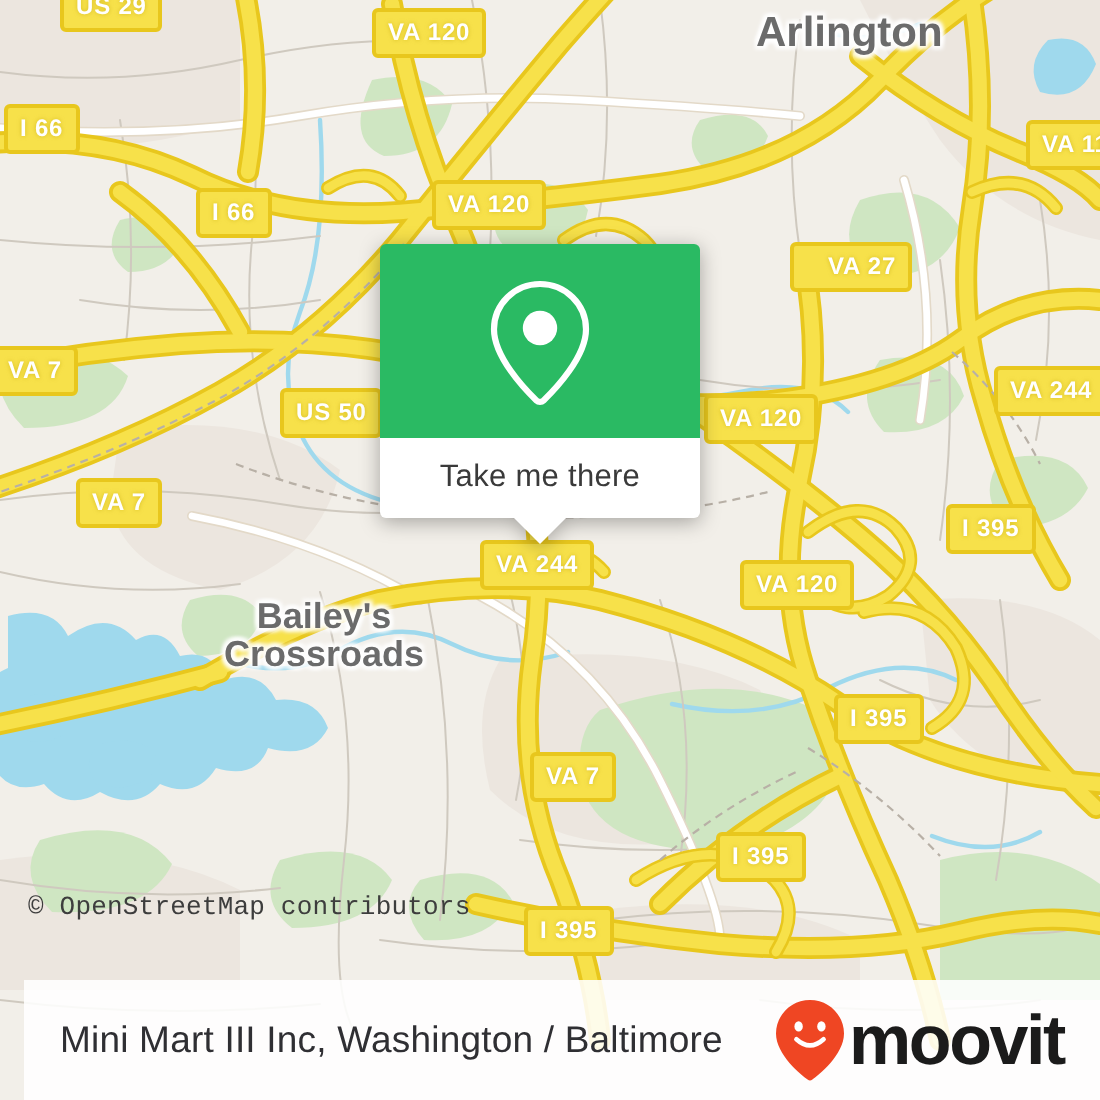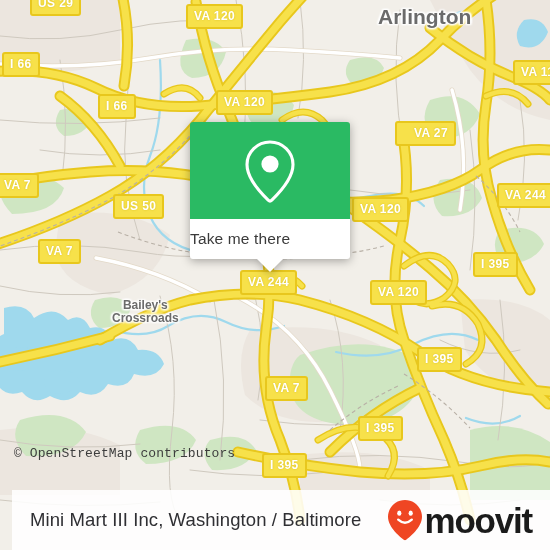--- a/index.html
+++ b/index.html
@@ -50,21 +50,21 @@
     font-size: 21px;
     font-weight: bold;
     line-height: 1.08;
     white-space: pre;
     text-align: center;
     text-shadow:
       -1.4px -1.4px 2px #fff, 1.4px -1.4px 2px #fff,
       -1.4px 1.4px 2px #fff, 1.4px 1.4px 2px #fff,
        0 0 3px #fff, 0 0 3px #fff;
   }
-  .place-label.small { font-size: 12px; }
+  .place-label.small { font-size: 18px; }
 
   
   #callout {
     position: absolute;
     left: 190px;
     top: 122px;
     width: 160px;
     filter: drop-shadow(0 2px 5px rgba(0,0,0,0.32));
   }
   #callout-top {
@@ -74,20 +74,21 @@
     display: flex;
     align-items: center;
     justify-content: center;
   }
   #callout-bottom {
     background: #ffffff;
     height: 40px;
     border-radius: 0 0 3px 3px;
     display: flex;
     align-items: center;
+    justify-content: center;
   }
   #callout-label {
     color: #3a3a3a;
     font-size: 15.5px;
     letter-spacing: .15px;
   }
   #callout-tip {
     width: 0;
     height: 0;
     margin: 0 auto;
@@ -321,21 +322,21 @@
 
   <div id="shields">
       <div class="shield" style="left: 186px; top: 4px;">VA 120</div>
       <div class="shield" style="left: 30px; top: -9px;">US 29</div>
       <div class="shield" style="left: 2px; top: 52px;">I 66</div>
       <div class="shield" style="left: 98px; top: 94px;">I 66</div>
       <div class="shield" style="left: 216px; top: 90px;">VA 120</div>
       <div class="shield" style="left: 513px; top: 60px;">VA 110</div>
       <div class="shield" style="left: 395px; top: 121px; padding-left: 17px;">VA 27</div>
       <div class="shield" style="left: -4px; top: 173px;">VA 7</div>
-      <div class="shield" style="left: 113px; top: 194px;">US 50</div>
+      <div class="shield" style="left: 140px; top: 194px;">US 50</div>
       <div class="shield" style="left: 352px; top: 197px;">VA 120</div>
       <div class="shield" style="left: 497px; top: 183px;">VA 244</div>
       <div class="shield" style="left: 38px; top: 239px;">VA 7</div>
       <div class="shield" style="left: 473px; top: 252px;">I 395</div>
       <div class="shield" style="left: 240px; top: 270px;">VA 244</div>
       <div class="shield" style="left: 370px; top: 280px;">VA 120</div>
       <div class="shield" style="left: 417px; top: 347px;">I 395</div>
       <div class="shield" style="left: 265px; top: 376px;">VA 7</div>
       <div class="shield" style="left: 358px; top: 416px;">I 395</div>
       <div class="shield" style="left: 262px; top: 453px;">I 395</div>

